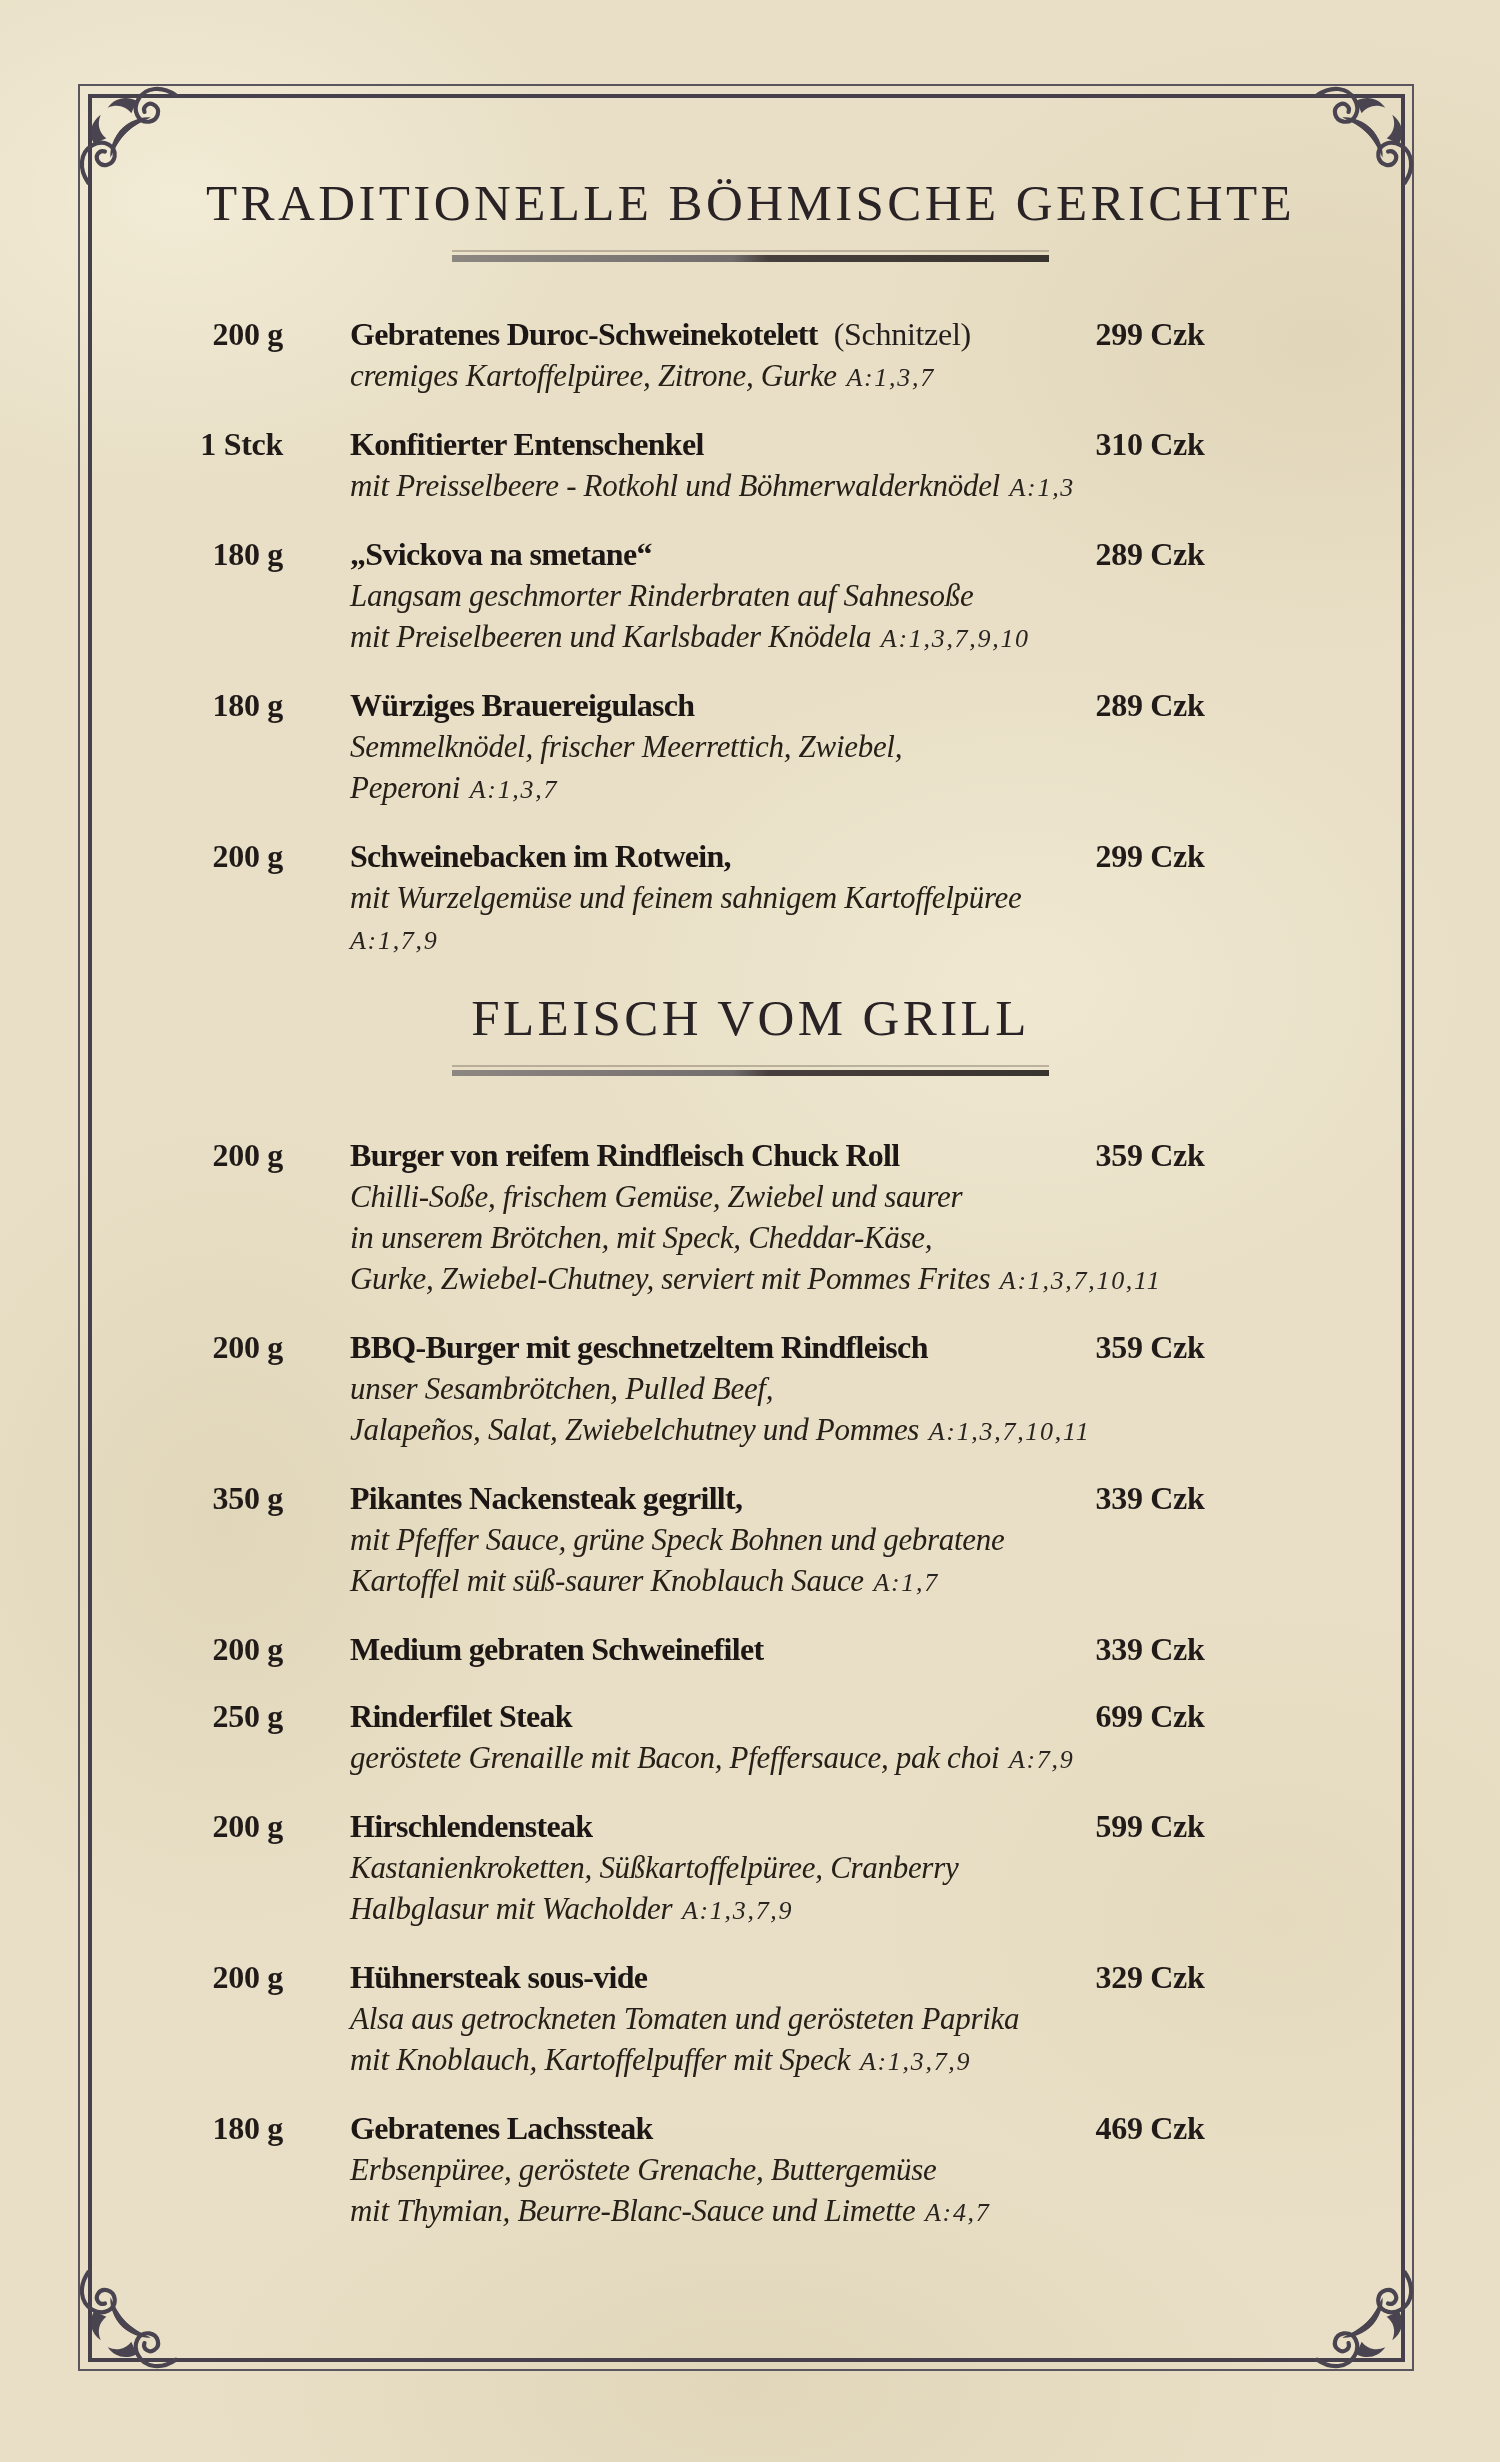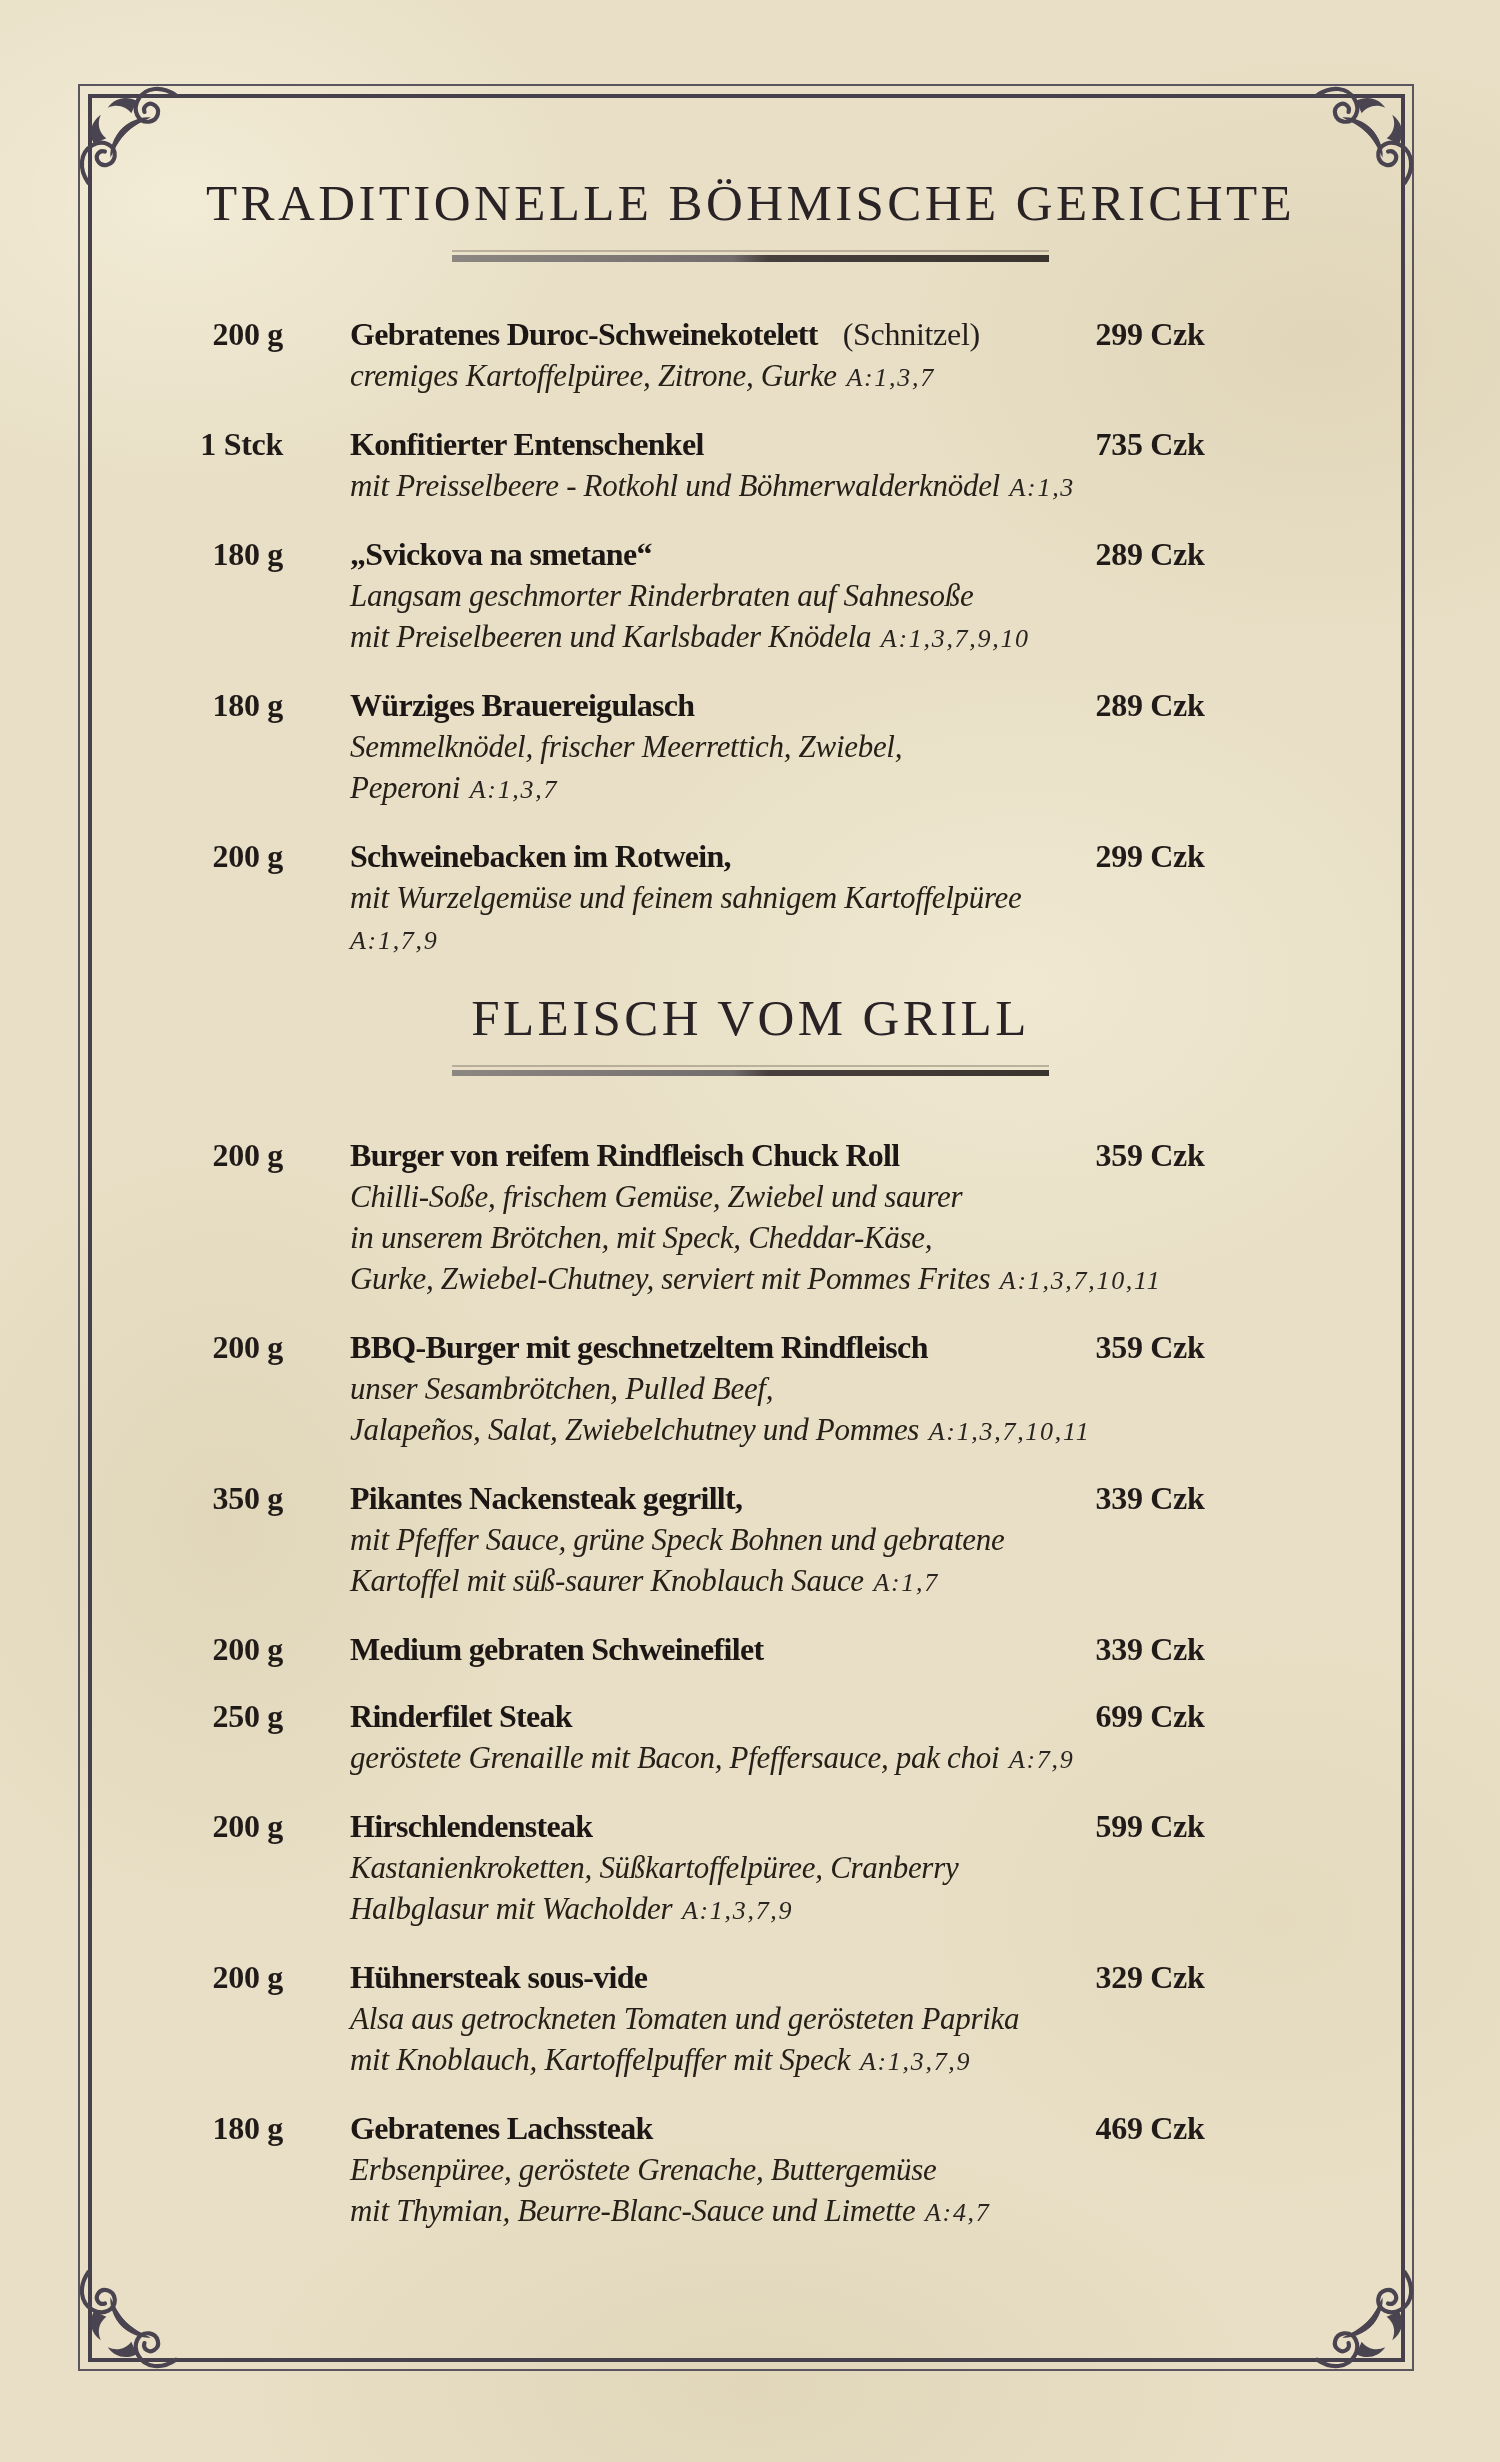--- a/index.html
+++ b/index.html
@@ -60,21 +60,21 @@
   .qty {
     grid-column: 1; text-align: right;
     font-weight: bold; font-size: 32px; line-height: 41px;
     letter-spacing: -0.3px; color: #201a18; white-space: nowrap;
   }
   .namecell {
     grid-column: 2; padding-left: 67px; white-space: nowrap;
     font-size: 32px; line-height: 41px;
   }
   .nm { font-weight: bold; letter-spacing: -0.7px; color: #1c1614; }
-  .nm-note { font-weight: normal; letter-spacing: -0.3px; color: #241e1c; margin-left: 25px; }
+  .nm-note { font-weight: normal; letter-spacing: -0.3px; color: #241e1c; margin-left: 16px; }
   .price {
     grid-column: 3; text-align: center;
     font-weight: bold; font-size: 32px; line-height: 41px;
     letter-spacing: -0.3px; color: #201a18; white-space: nowrap;
   }
   .desc { grid-column: 2 / 4; padding-left: 67px; }
   .dline {
     font-style: italic; font-size: 31px; line-height: 41px;
     letter-spacing: -0.3px; color: #262019; white-space: nowrap;
   }
@@ -154,21 +154,21 @@
     <div class="namecell"><span class="nm">Gebratenes Duroc-Schweinekotelett</span><span class="nm-note">(Schnitzel)</span></div>
     <div class="price">299 Czk</div>
     <div class="desc">
       <div class="dline"><span>cremiges Kartoffelpüree, Zitrone, Gurke</span><span class="alg">A:1,3,7</span></div>
     </div>
   </div>
 
   <div class="item">
     <div class="qty">1 Stck</div>
     <div class="namecell"><span class="nm">Konfitierter Entenschenkel</span></div>
-    <div class="price">735 Czk</div>
+    <div class="price">310 Czk</div>
     <div class="desc">
       <div class="dline"><span>mit Preisselbeere - Rotkohl und Böhmerwalderknödel</span><span class="alg">A:1,3</span></div>
     </div>
   </div>
 
   <div class="item">
     <div class="qty">180 g</div>
     <div class="namecell"><span class="nm">„Svickova na smetane“</span></div>
     <div class="price">289 Czk</div>
     <div class="desc">

